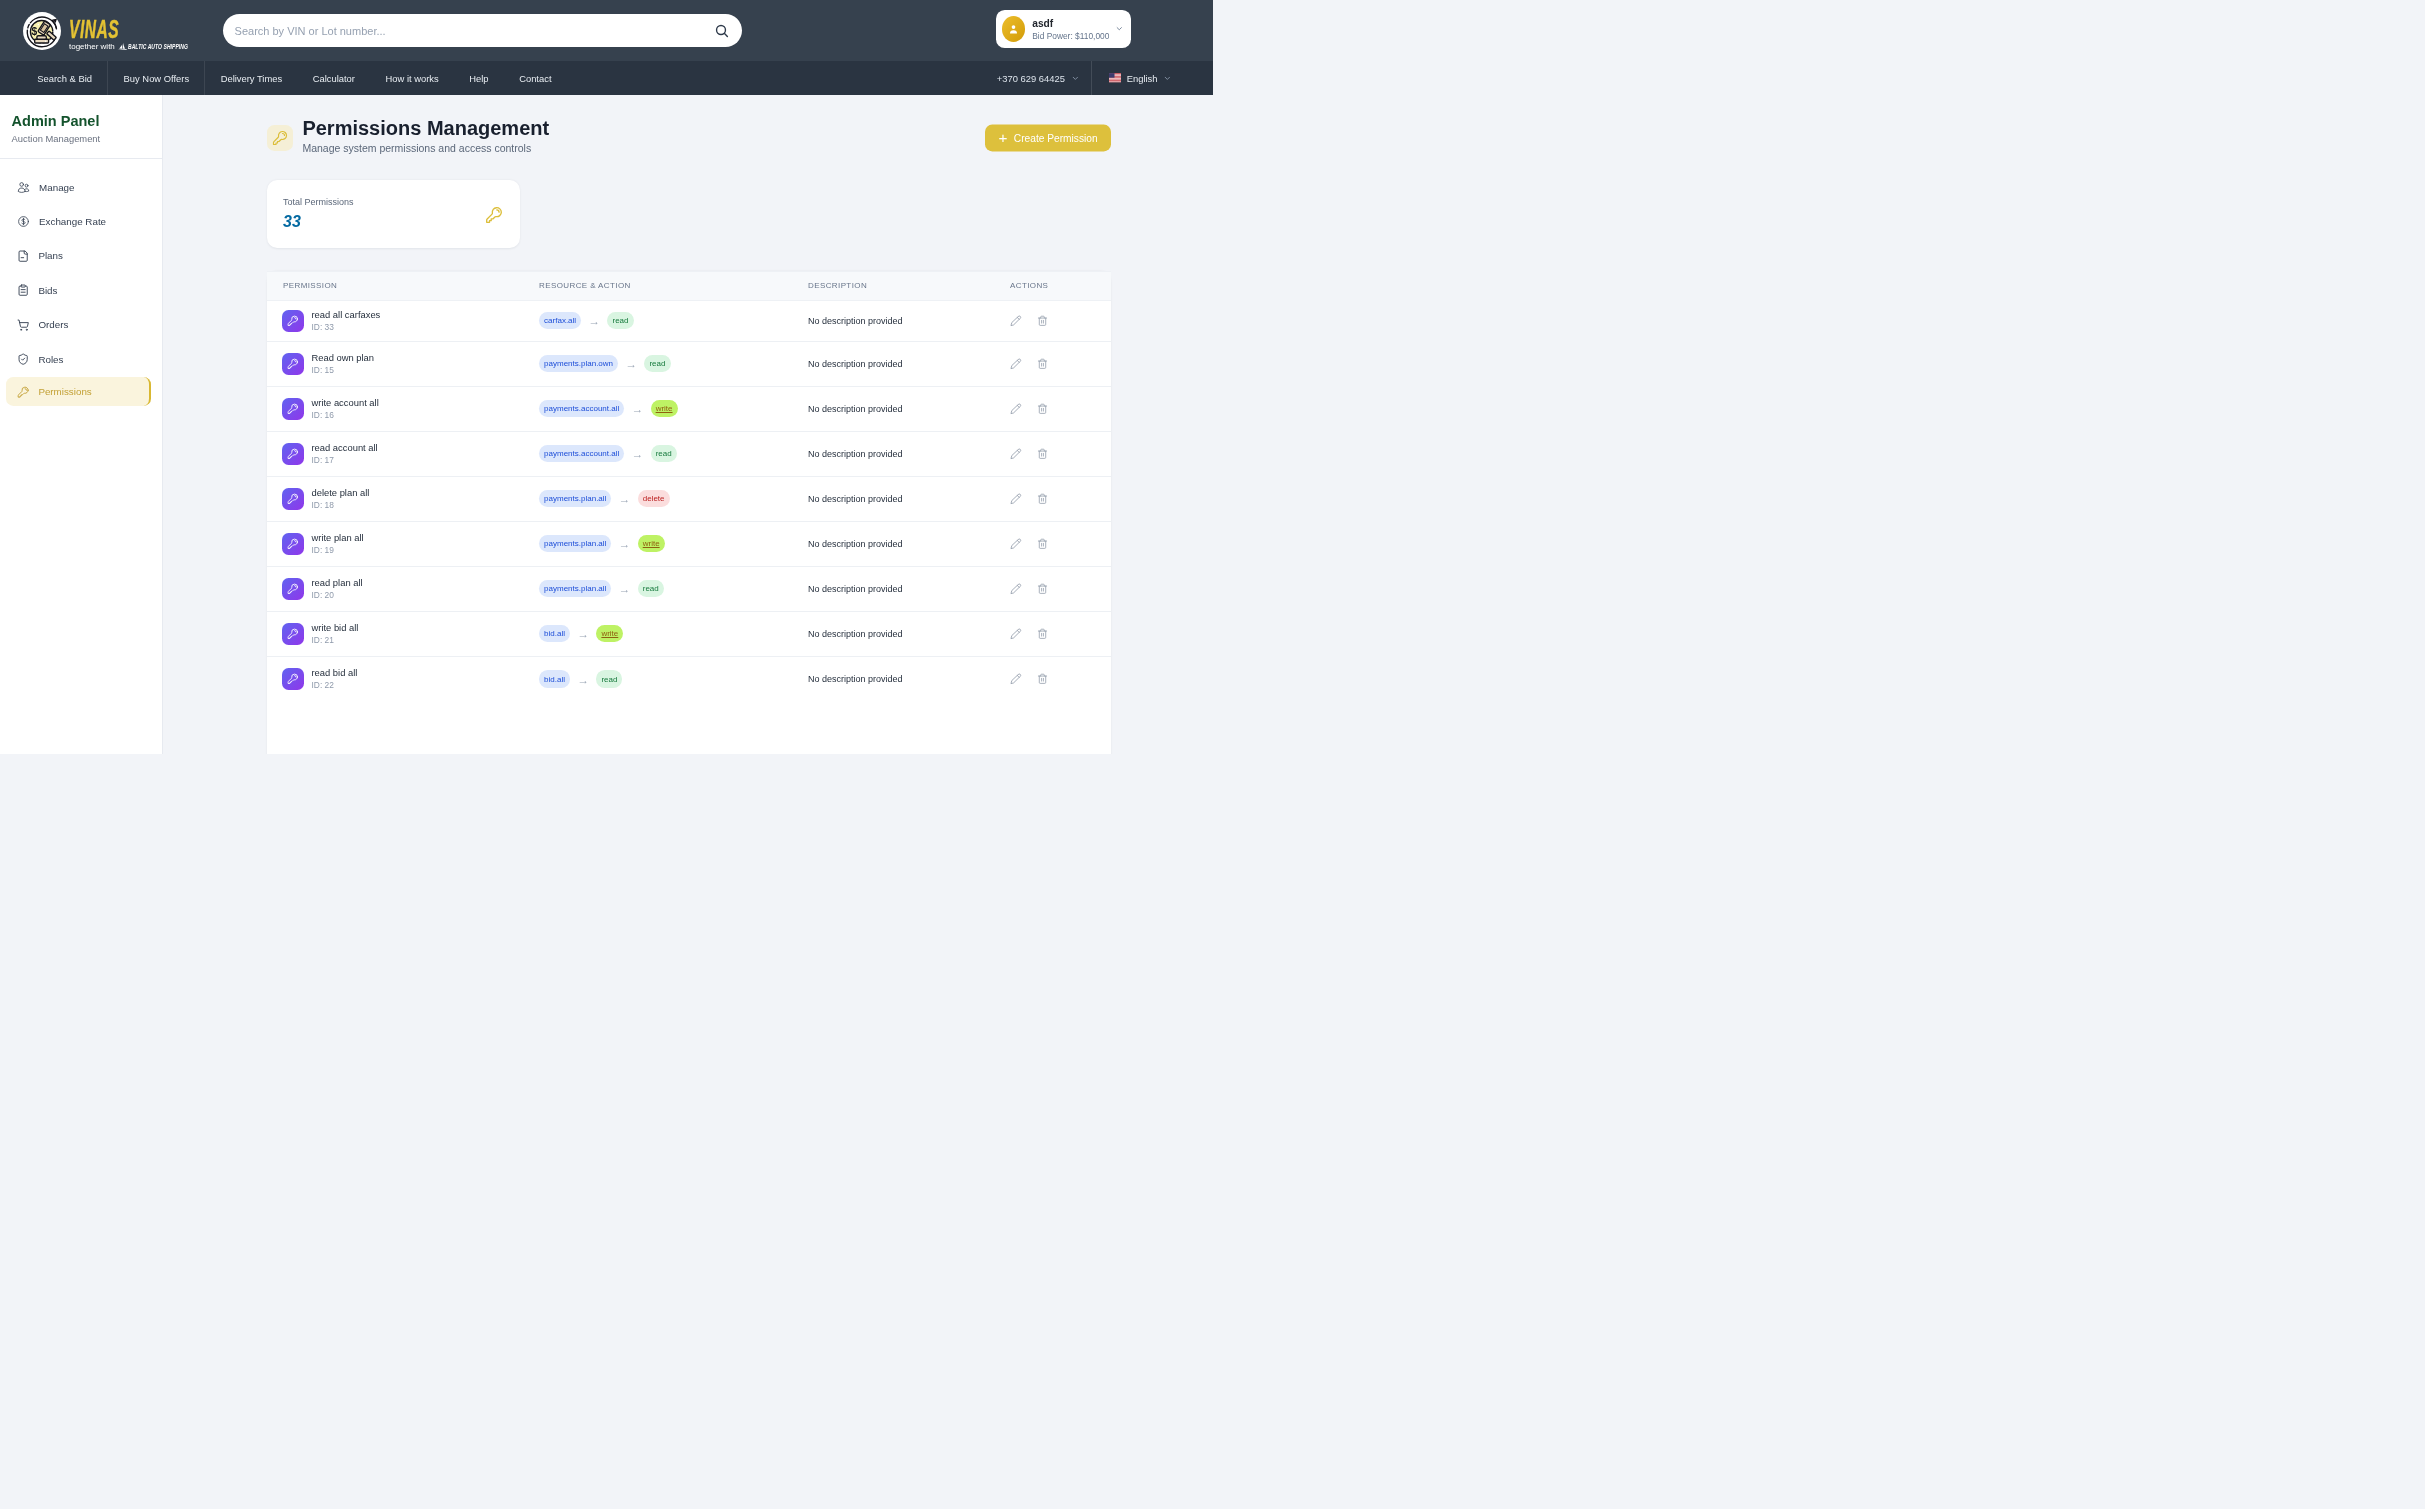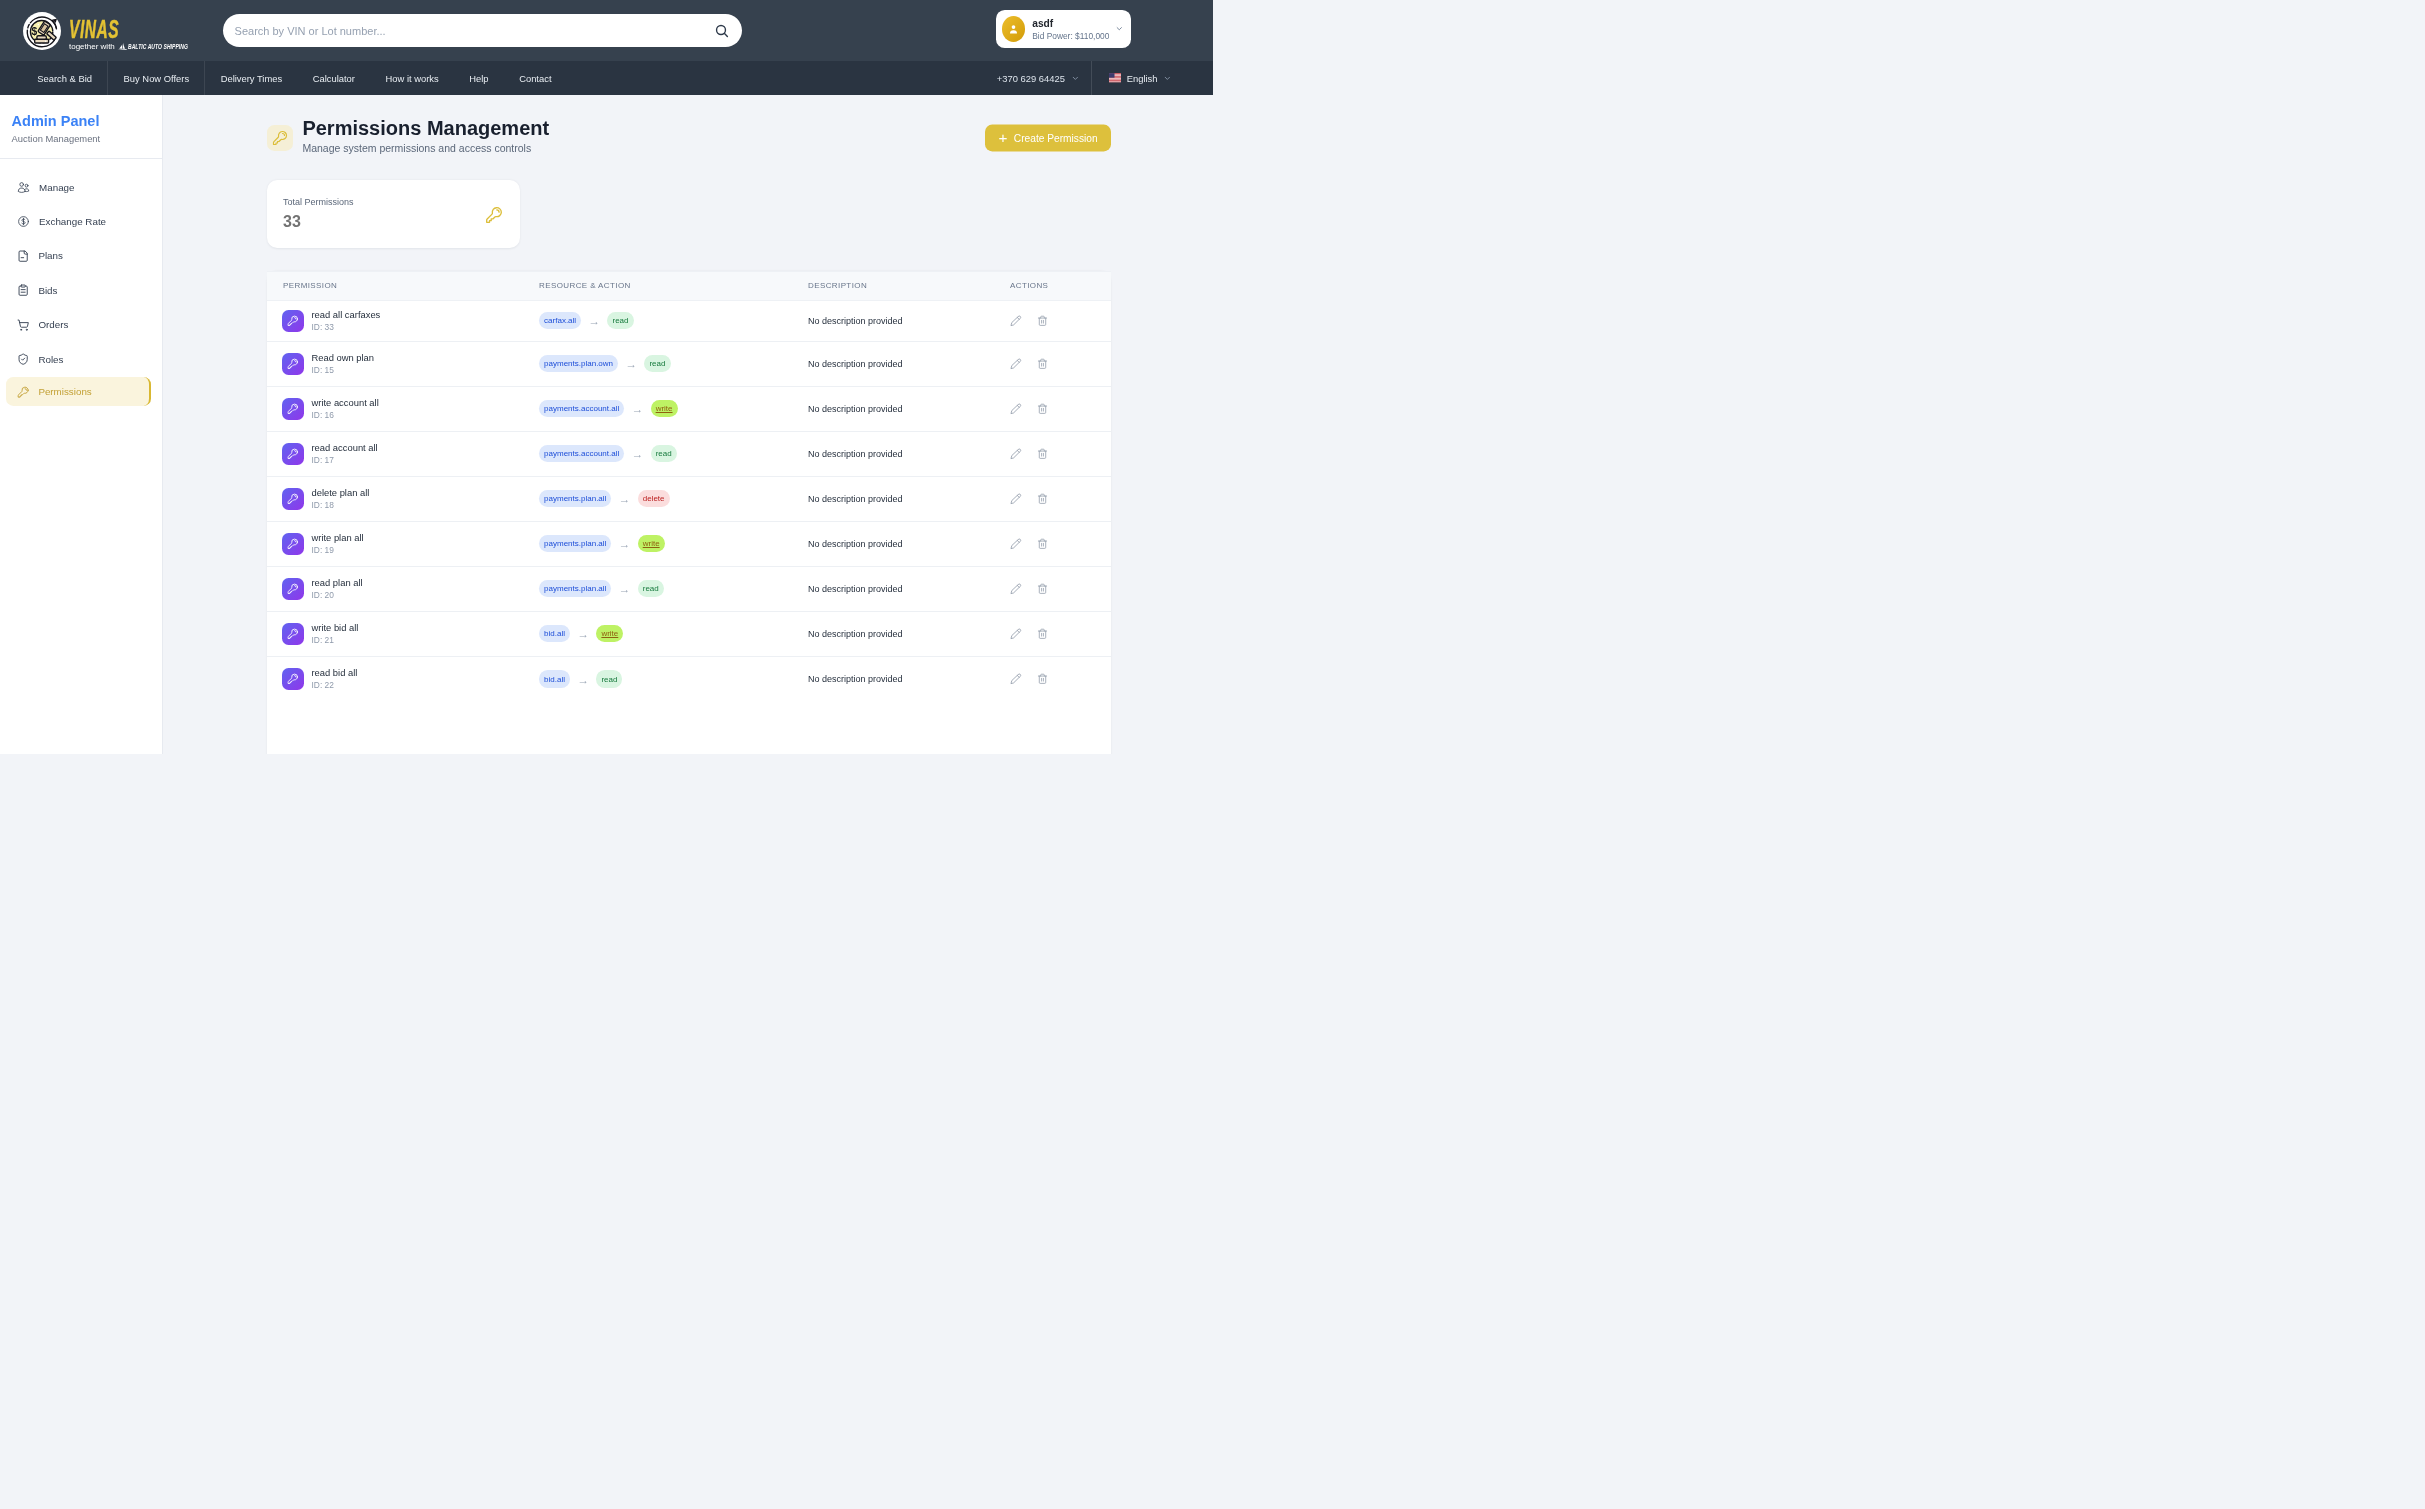--- a/index.html
+++ b/index.html
@@ -29,21 +29,21 @@
 .nav .b { border-right:0.7px solid rgba(255,255,255,0.09); }
 .nav-right { position:absolute; right:4px; top:0; height:100%; display:flex; align-items:center; }
 .phone { display:flex; align-items:center; color:#dde4ec; font-size:9.4px; padding-right:11.6px; }
 .lang { display:flex; align-items:center; border-left:0.7px solid rgba(255,255,255,0.12); padding:0 37px 0 16.7px; height:100%; font-size:9.4px; color:#e8edf2;}
 .chev { margin-left:5.8px; }
 
 
 .layout { display:flex; height:659px; }
 aside { width:163px; background:#fff; border-right:0.7px solid #e7eaf0; flex:none; }
 .aside-head { padding:18px 11.6px 14px 11.6px; }
-.ap-title { font-size:14.5px; font-weight:bold; color:#3b82f6; }
+.ap-title { font-size:14.5px; font-weight:bold; color:#14532d; }
 .ap-sub { font-size:9.4px; color:#6b7280; margin-top:3.6px; }
 .aside-div { border-top:0.7px solid #e7eaf0; }
 .menu { padding:14px 11px 9.4px 5.8px; }
 .mi { display:flex; align-items:center; height:29px; border-radius:7.3px; margin-bottom:5.4px; color:#364152; }
 .mi svg { margin-left:11.6px; flex:none; }
 .mi span { margin-left:8.7px; font-size:9.8px; }
 .mi.active { background:#faf4dd; border-right:2.9px solid #d9b832; color:#c3a136; margin-top:-1.5px; }
 
 
 main { flex:1; overflow:hidden; }
@@ -51,21 +51,21 @@
 .page-head { margin-top:20.3px; display:flex; align-items:center; position:relative; height:41px; }
 .key-badge { width:26px; height:26px; border-radius:7.3px; background:#f5efd6; display:flex; align-items:center; justify-content:center; flex:none; margin-top:3.6px; }
 .ph-text { margin-left:9.4px; }
 h1 { font-size:20px; font-weight:bold; color:#19202e; line-height:23px; }
 .sub { font-size:10.5px; color:#5b6779; margin-top:2.2px; }
 .create-btn { position:absolute; right:0; top:calc(50% + 2.2px); transform:translateY(-50%); width:126px; height:27px; background:#ddc03c; border-radius:7.3px; color:#fff; font-size:10.2px; display:flex; align-items:center; justify-content:center; }
 .create-btn .plus { font-size:15.3px; font-weight:300; margin-right:6.5px; margin-top:-1.5px; }
 
 .stat-card { margin-top:24px; width:253px; height:68px; background:#fff; border-radius:10.2px; box-shadow:0 0.7px 2.2px rgba(16,24,40,0.07); padding:16.7px 16px 0 16px; position:relative; }
 .stat-label { font-size:9px; color:#5b6779; }
-.stat-num { font-size:16px; font-weight:bold; color:#737373; margin-top:5.8px; }
+.stat-num { font-size:16px; font-weight:bold; color:#0369a1; margin-top:5.8px;font-style:italic; }
 .stat-key { position:absolute; right:16.7px; top:25.4px; }
 
 .table-card { margin-top:22.5px; background:#fff; border-radius:10.2px 10.2px 0 0; box-shadow:0 0.7px 2.2px rgba(16,24,40,0.07); height:484px; }
 .tc-head { display:flex; align-items:center; justify-content:space-between; padding:16.7px 16px 14.5px 16px; }
 h2 { font-size:11.6px; font-weight:bold; color:#19202e; }
 .tsearch { width:147px; height:23px; border:0.7px solid #dfe4ec; border-radius:5.8px; display:flex; align-items:center; padding:0 7.3px; }
 .tsearch .ph { color:#9aa5b5; font-size:9px; margin-left:5.8px; }
 
 table { width:100%; border-collapse:collapse; table-layout:fixed; }
 thead th { height:29px; background:#f7f9fb; border-top:0.7px solid #eef1f5; border-bottom:0.7px solid #eef1f5; font-size:8px; font-weight:500; letter-spacing:0.4px; color:#68758a; text-align:left; vertical-align:middle; }

